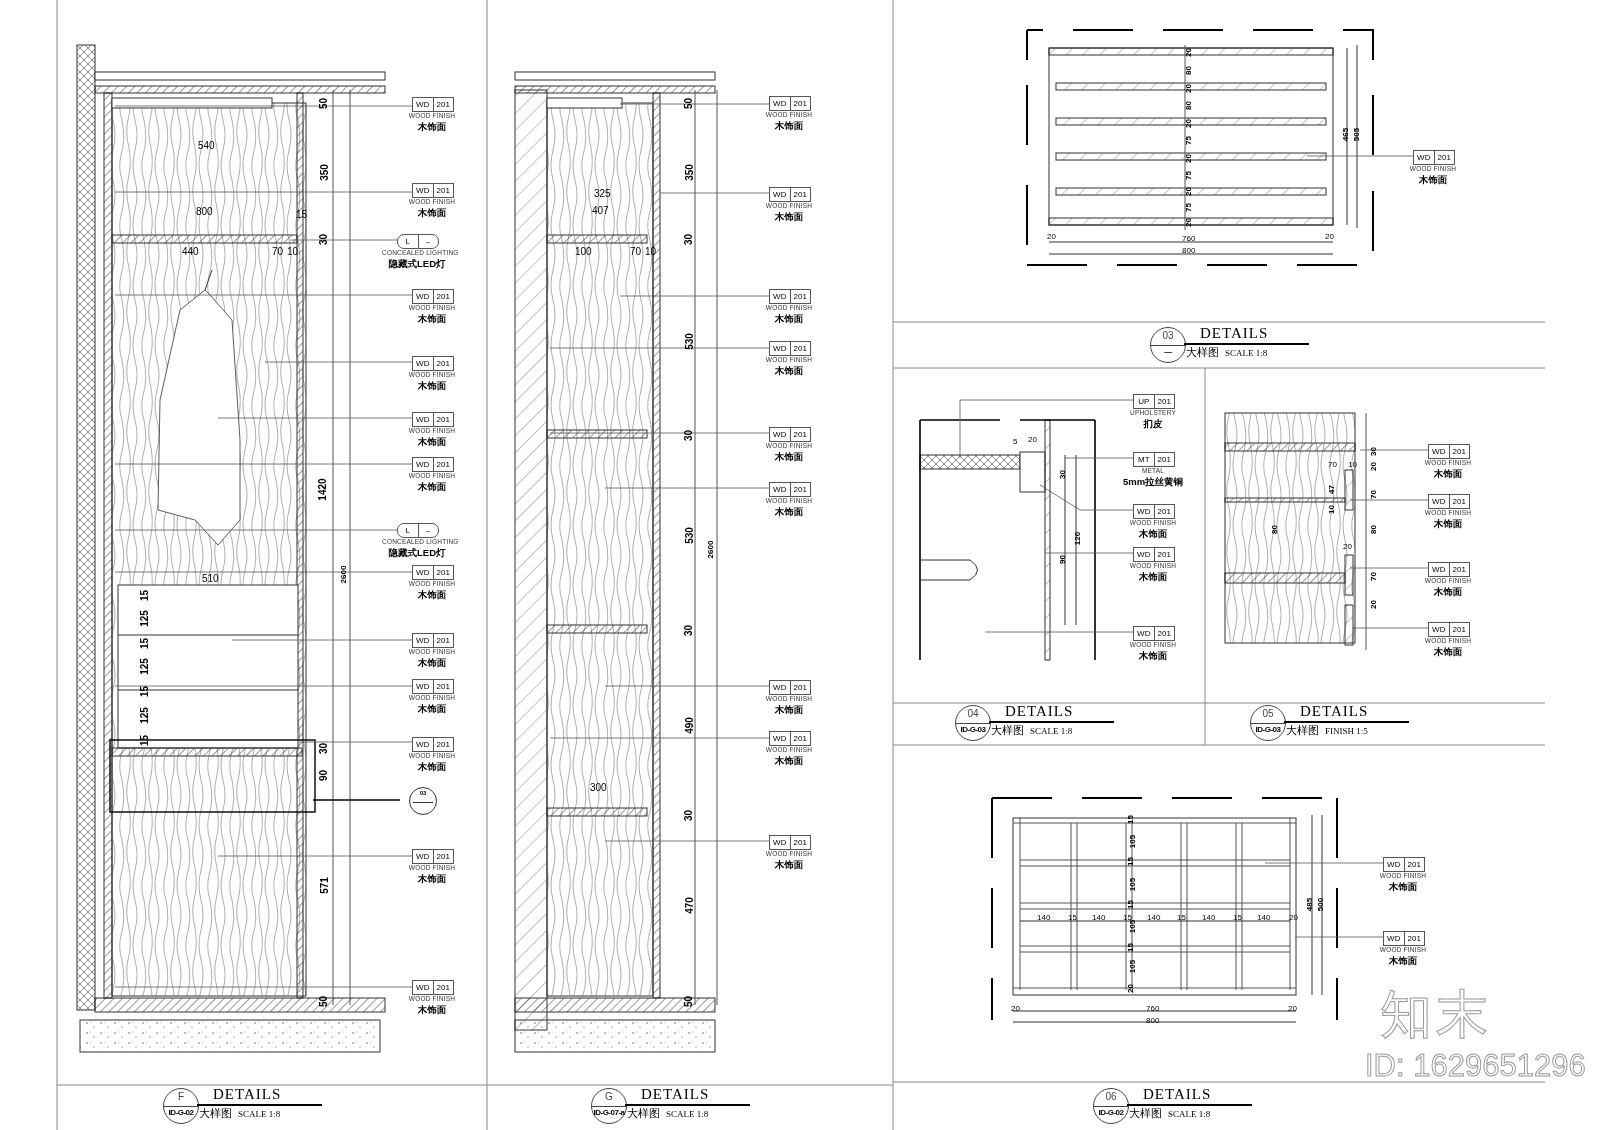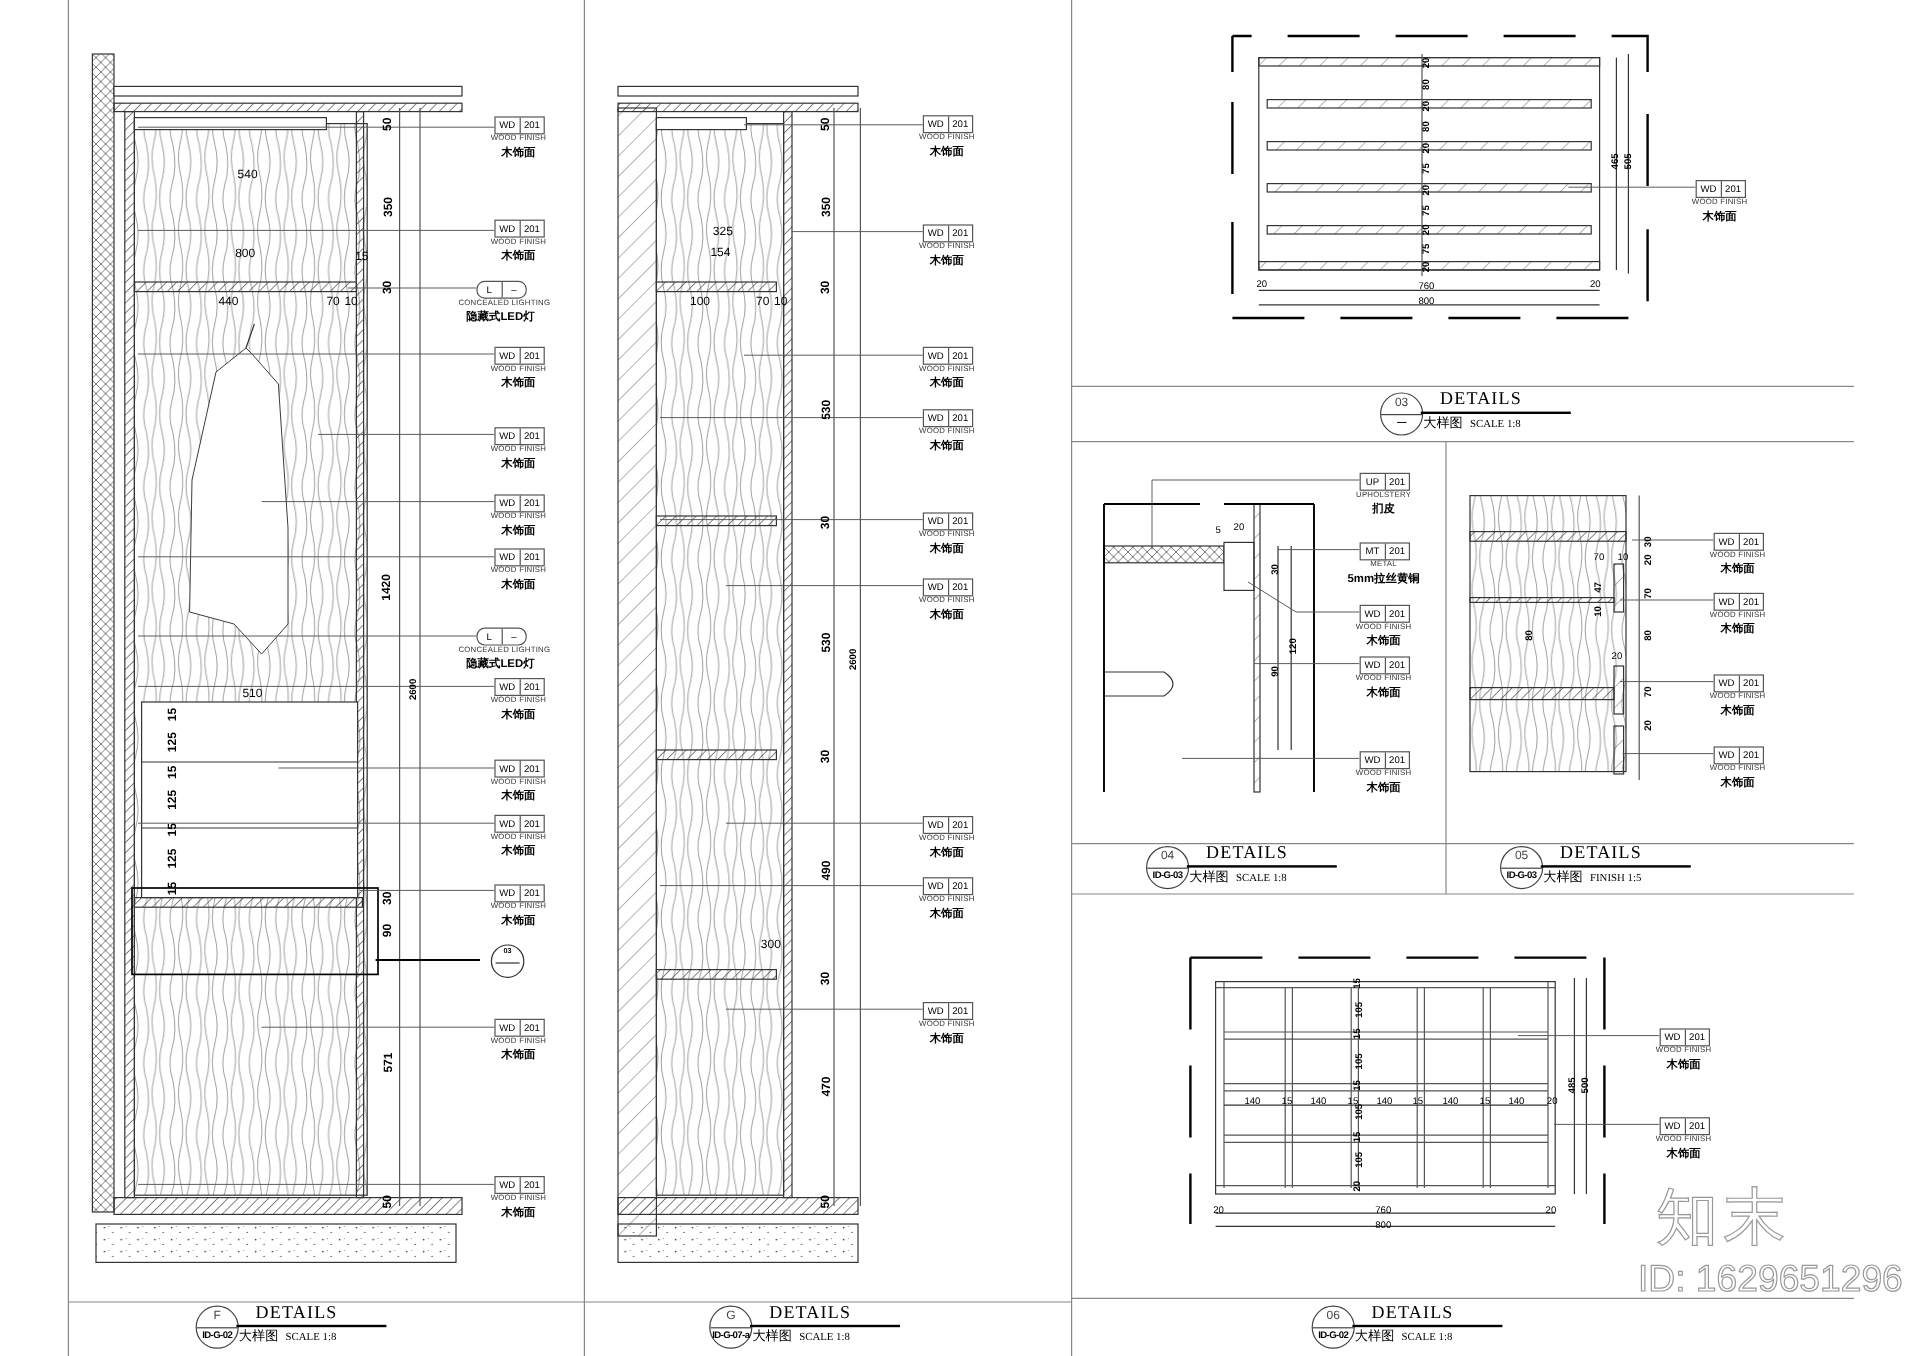--- a/index.html
+++ b/index.html
@@ -523,25 +523,25 @@
   <div class="dimv" style="left:136px;top:613px;">125</div>
   <div class="dimv" style="left:139px;top:638px;">15</div>
   <div class="dimv" style="left:136px;top:661px;">125</div>
   <div class="dimv" style="left:139px;top:686px;">15</div>
   <div class="dimv" style="left:136px;top:710px;">125</div>
   <div class="dimv" style="left:139px;top:735px;">15</div>
 </div>
 
 <div>
   <div class="dim" style="left:594px;top:188px;">325</div>
-  <div class="dim" style="left:592px;top:205px;">154</div>
+  <div class="dim" style="left:592px;top:205px;">407</div>
   <div class="dim" style="left:575px;top:246px;">100</div>
   <div class="dim" style="left:630px;top:246px;">70</div>
   <div class="dim" style="left:645px;top:246px;">10</div>
-  <div class="dim" style="left:590px;top:782px;padding-left:44px;">300</div>
+  <div class="dim" style="left:590px;top:782px;">300</div>
   <div class="dimv" style="left:683px;top:98px;">50</div>
   <div class="dimv" style="left:681px;top:167px;">350</div>
   <div class="dimv" style="left:683px;top:234px;">30</div>
   <div class="dimv" style="left:681px;top:336px;">530</div>
   <div class="dimv" style="left:683px;top:430px;">30</div>
   <div class="dimv" style="left:681px;top:530px;">530</div>
   <div class="dimv" style="left:683px;top:625px;">30</div>
   <div class="dimv" style="left:681px;top:720px;">490</div>
   <div class="dimv" style="left:683px;top:810px;">30</div>
   <div class="dimv" style="left:681px;top:900px;">470</div>

